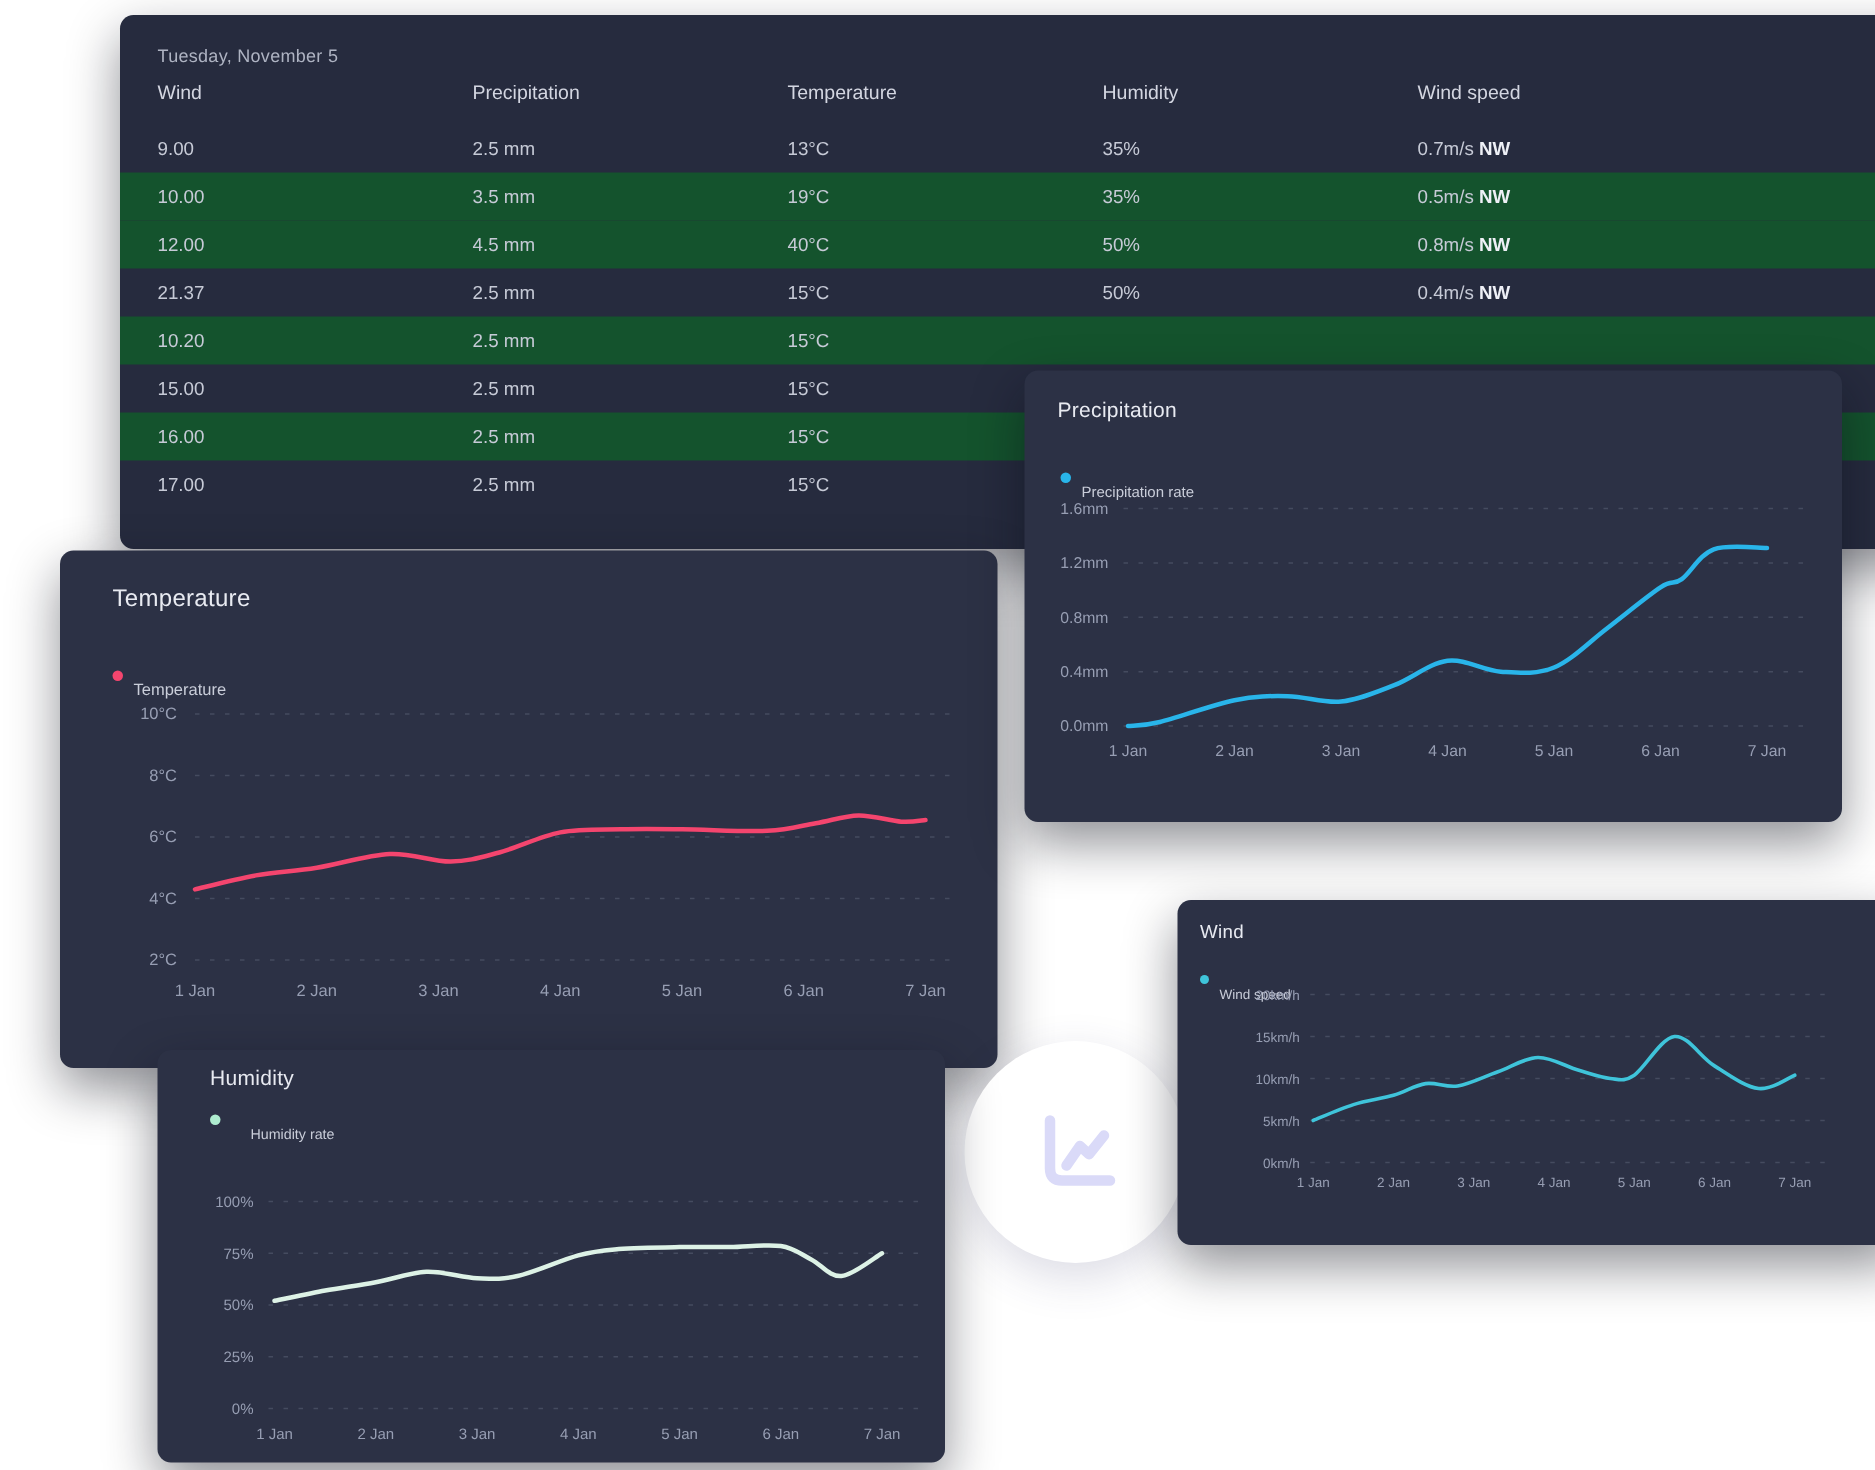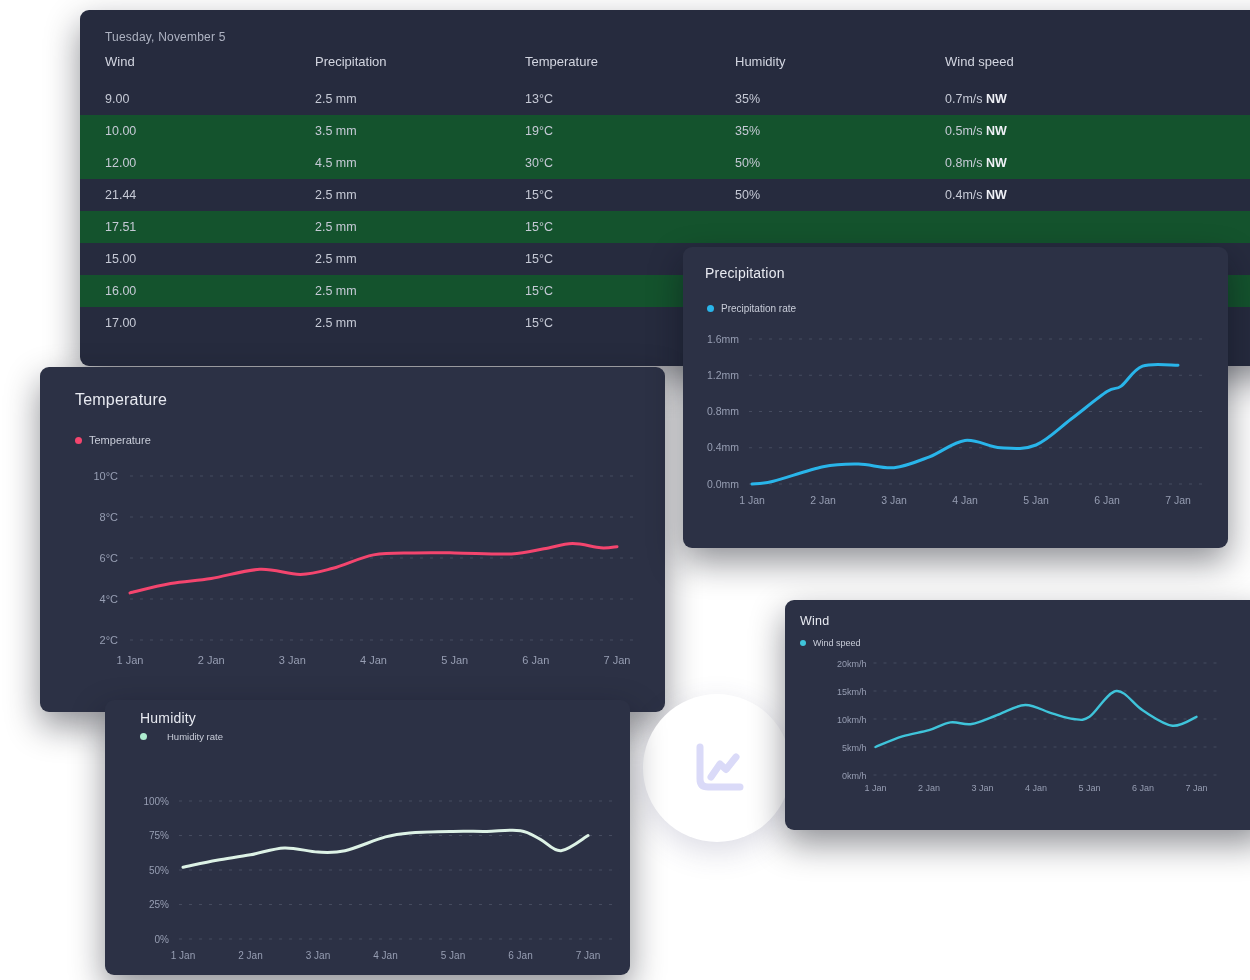--- a/index.html
+++ b/index.html
@@ -32,21 +32,21 @@
   #precipitation-panel .chart-title{left:22px;top:18px;font-size:14px;}
   #humidity-panel .chart-title{left:35px;top:10px;font-size:14px;}
   #wind-panel .chart-title{left:15px;top:14px;font-size:12.5px;}
   .legend{position:absolute;display:inline-flex;align-items:center;gap:7px;}
   #temperature-panel .legend{left:35px;top:67px;}
   #precipitation-panel .legend{left:24px;top:56px;}
   #humidity-panel .legend{left:35px;top:31px;gap:20px;}
   #wind-panel .legend{left:15px;top:38px;}
   .legend .dot{width:7px;height:7px;border-radius:50%;background:#888;flex:0 0 auto;}
   #wind-panel .legend .dot{width:6px;height:6px;}
-  .legend .lab{color:#c9cdd9;}
+  .legend .lab{color:#c9cdd9;margin-top:20px;}
   #temperature-panel .legend .lab{font-size:11px;}
   #precipitation-panel .legend .lab{font-size:10px;}
   #humidity-panel .legend .lab{font-size:9.5px;}
   #wind-panel .legend .lab{font-size:9px;}
   .plot{position:absolute;left:0;top:0;width:100%;height:100%;}
   
   #chart-badge{position:absolute;left:643px;top:694px;width:148px;height:148px;border-radius:50%;
                background:#ffffff;z-index:3;box-shadow:0 10px 30px rgba(60,60,110,0.18);
                display:flex;align-items:center;justify-content:center;}
 </style>
@@ -73,33 +73,33 @@
       <div class="trow alt">
         <span class="tcell">10.00</span>
         <span class="tcell">3.5 mm</span>
         <span class="tcell">19°C</span>
         <span class="tcell">35%</span>
         <span class="tcell">0.5m/s <b>NW</b></span>
       </div>
       <div class="trow alt">
         <span class="tcell">12.00</span>
         <span class="tcell">4.5 mm</span>
-        <span class="tcell">30°C</span>
+        <span class="tcell">40°C</span>
         <span class="tcell">50%</span>
         <span class="tcell">0.8m/s <b>NW</b></span>
       </div>
       <div class="trow">
-        <span class="tcell">21.44</span>
+        <span class="tcell">21.37</span>
         <span class="tcell">2.5 mm</span>
         <span class="tcell">15°C</span>
         <span class="tcell">50%</span>
         <span class="tcell">0.4m/s <b>NW</b></span>
       </div>
       <div class="trow alt">
-        <span class="tcell">17.51</span>
+        <span class="tcell">10.20</span>
         <span class="tcell">2.5 mm</span>
         <span class="tcell">15°C</span>
         <span class="tcell"></span>
         <span class="tcell"></span>
       </div>
       <div class="trow">
         <span class="tcell">15.00</span>
         <span class="tcell">2.5 mm</span>
         <span class="tcell">15°C</span>
         <span class="tcell"></span>

